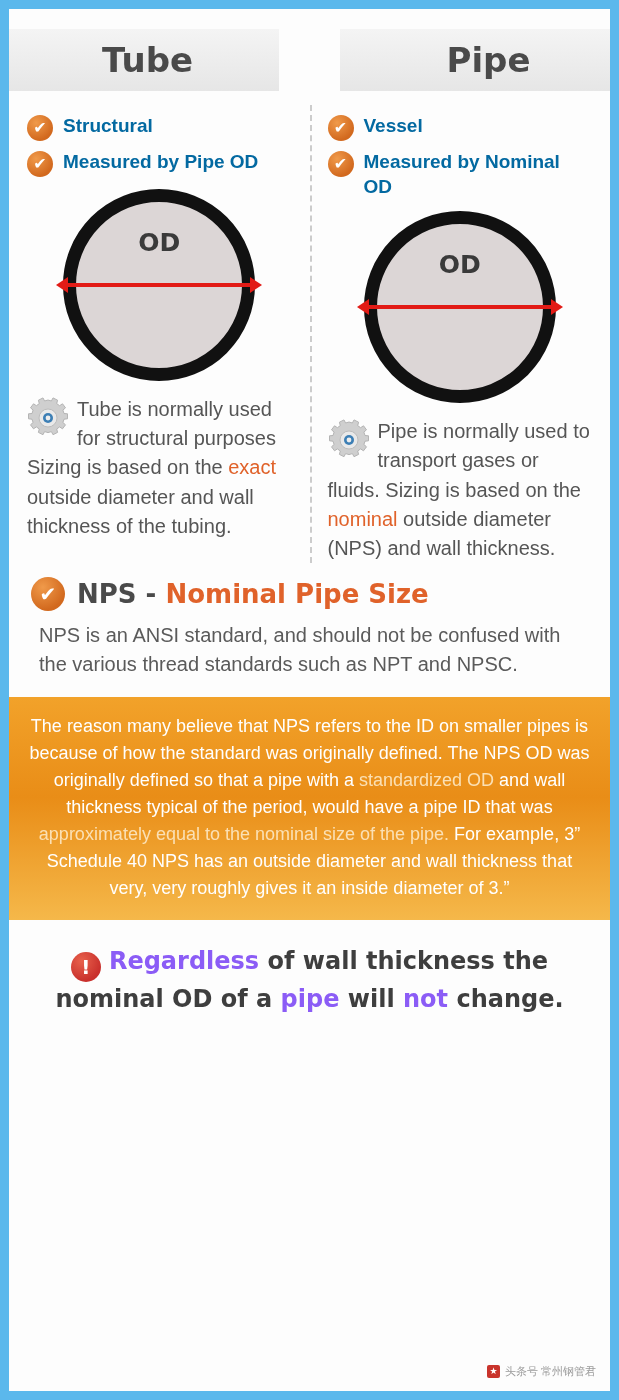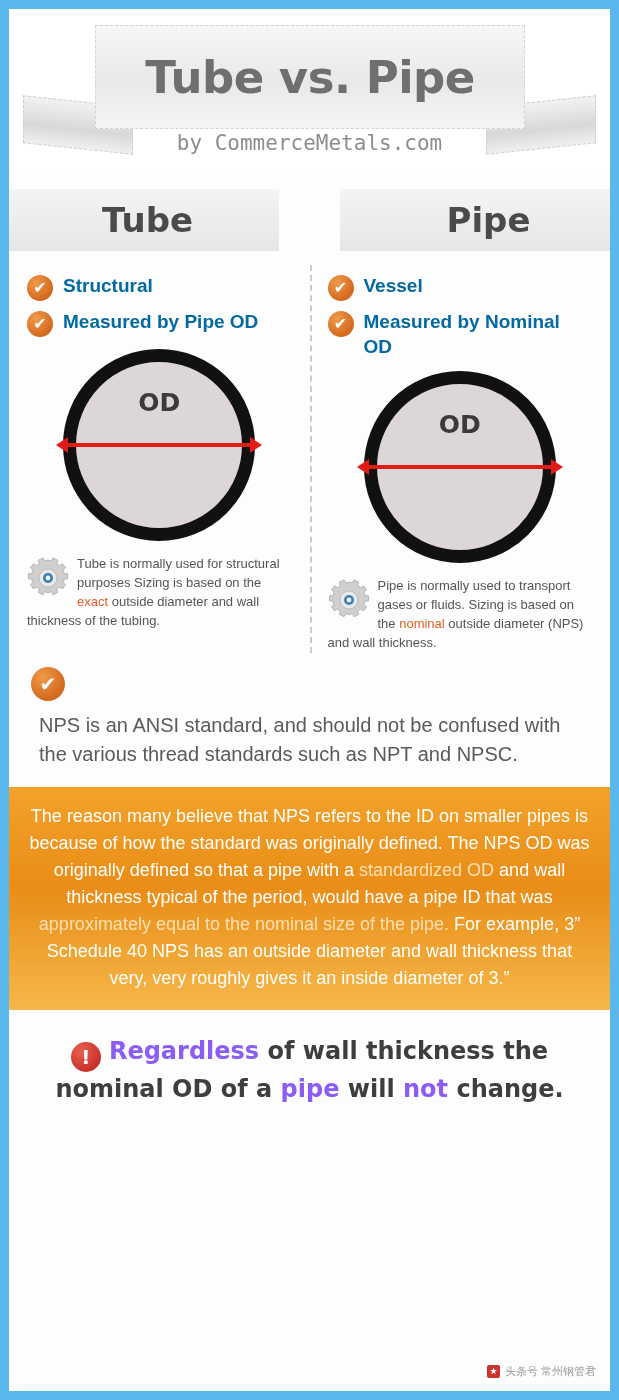--- a/index.html
+++ b/index.html
@@ -188,21 +188,21 @@
     width: 0; height: 0;
     border-top: 8px solid transparent;
     border-bottom: 8px solid transparent;
   }
   .arrow:before { left: -10px; border-right: 12px solid #e21b16; }
   .arrow:after { right: -10px; border-left: 12px solid #e21b16; }
 
   
   .para {
     position: relative;
-    font-size: 13px;
+    font-size: 20px;
     color: #555555;
     line-height: 1.46;
     margin-top: 10px;
     padding-left: 0;
   }
   .gear {
     float: left;
     width: 42px; height: 42px;
     margin: 2px 8px 0 0;
     position: relative;
@@ -301,28 +301,20 @@
     text-align: center;
   }
 </style>
 </head>
 <body>
 
 <div id="page">
   <div class="frame"></div>
   <div class="inner">
 
-    <div class="banner-wrap">
-      <div class="ribbon-left"></div>
-      <div class="ribbon-right"></div>
-      <div class="banner">
-        <h1>Tube vs. Pipe</h1>
-      </div>
-      <div class="byline">by CommerceMetals.com</div>
-    </div>
 
     <div class="col-heads">
       <div class="head-box head-tube">
         <span>Tube</span>
       </div>
       <div class="head-box head-pipe">
         <span>Pipe</span>
       </div>
     </div>
 
@@ -390,20 +382,21 @@
             </svg>
           </span>
           <span>Pipe is normally used to transport gases or fluids. Sizing is based on the </span><span class="hl">nominal</span><span> outside diameter (NPS) and wall thickness.</span>
         </div>
       </div>
     </div>
 
     <div class="nps">
       <div class="nps-title-row">
         <div class="nps-check">✔</div>
+        <div class="nps-title"><span>NPS - </span><span class="orange">Nominal Pipe Size</span></div>
       </div>
       <div class="nps-body">NPS is an ANSI standard, and should not be confused with the various thread standards such as NPT and NPSC.</div>
     </div>
 
     <div class="orange-block">
       <span>The reason many believe that NPS refers to the ID on smaller pipes is because of how the standard was originally defined. The NPS OD was originally defined so that a pipe with a </span><span class="dim">standardized OD</span><span> and wall thickness typical of the period, would have a pipe ID that was </span><span class="dim">approximately equal to the nominal size of the pipe.</span><span> For example, 3” Schedule 40 NPS has an outside diameter and wall thickness that very, very roughly gives it an inside diameter of 3.”</span>
     </div>
 
     <div class="regardless">
       <span class="excl">!</span><span class="red">Regardless</span><span> of wall thickness the nominal OD of a </span><span class="red">pipe</span><span> will </span><span class="red">not</span><span> change.</span>

